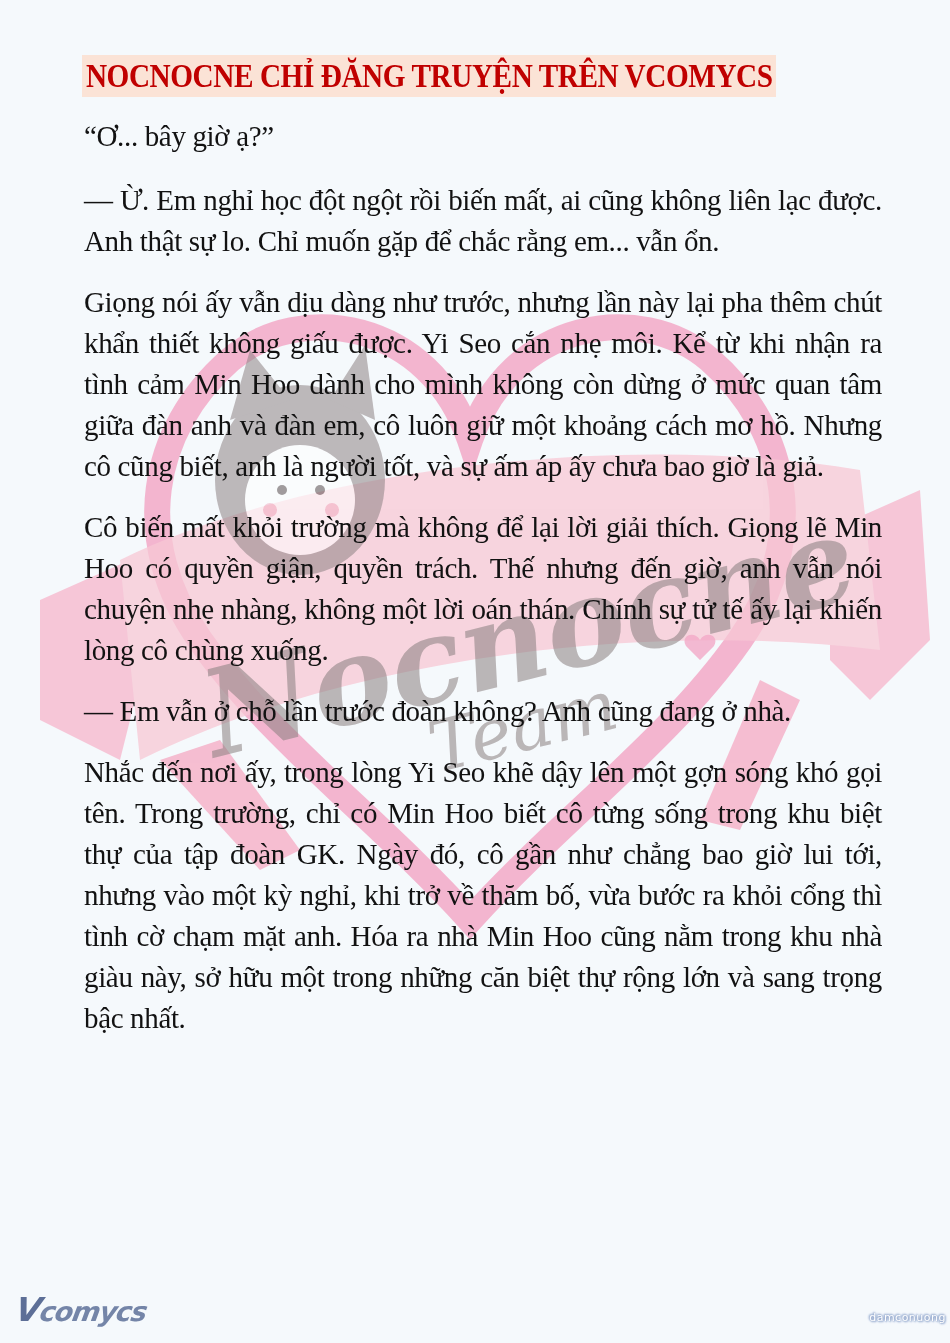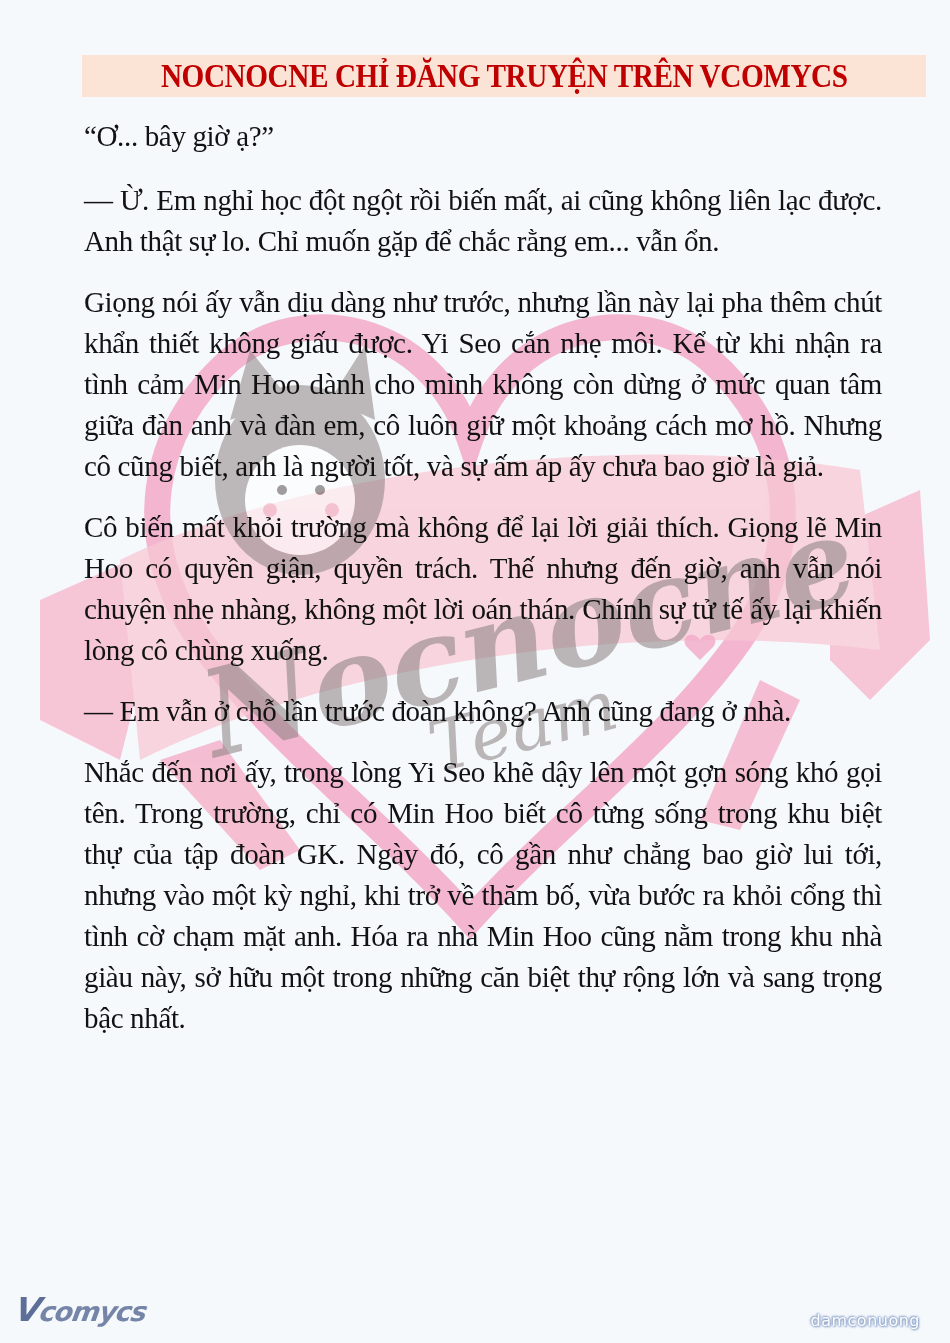--- a/index.html
+++ b/index.html
@@ -23,21 +23,21 @@
       width: 950px;
       height: 1343px;
       pointer-events: none;
       z-index: 0;
     }
     
     .title-banner {
       position: absolute;
       left: 82px;
       top: 55px;
-      width: 844px;
+      width: 694px;
       height: 42px;
       background: #fbe3d6;
       z-index: 2;
       display: flex;
       align-items: center;
       justify-content: center;
     }
     .title-text {
       font-family: "Liberation Serif", "DejaVu Serif", serif;
       font-weight: bold;
@@ -78,25 +78,25 @@
       letter-spacing: -1px;
       color: #7485a8;
       transform: skewX(-10deg);
     }
     .logo-vcomycs .v {
       font-size: 33px;
       color: #5d6f97;
     }
     .credit {
       position: absolute;
-      right: 30px;
+      right: 4px;
       top: 1311px;
       z-index: 2;
       font-family: "DejaVu Sans", sans-serif;
-      font-size: 16px;
+      font-size: 11px;
       letter-spacing: 0.5px;
       color: #ffffff;
       text-shadow:
         0 0 2px #8aa0c8,
         0 0 3px #8aa0c8,
         1px 1px 2px #8aa0c8,
         -1px -1px 2px #8aa0c8;
       opacity: 0.95;
     }
   </style>

